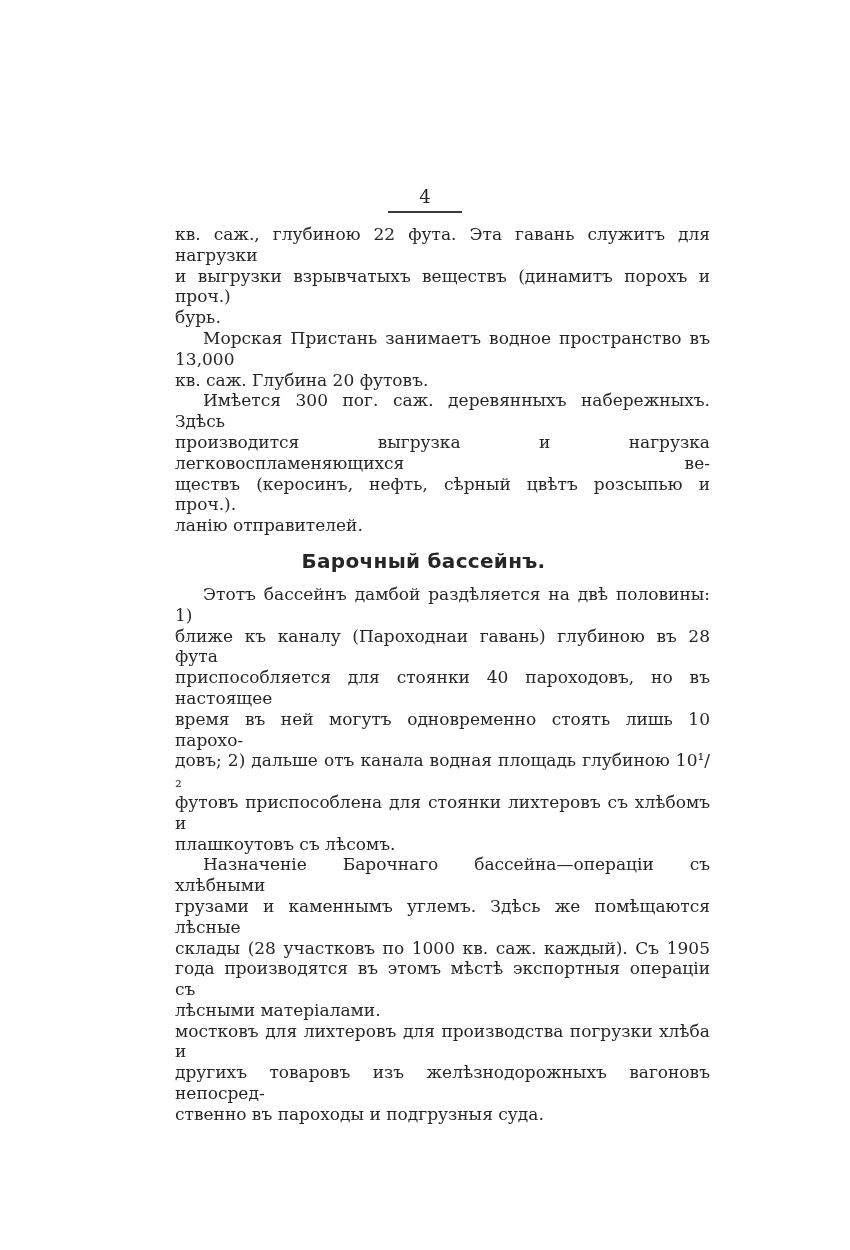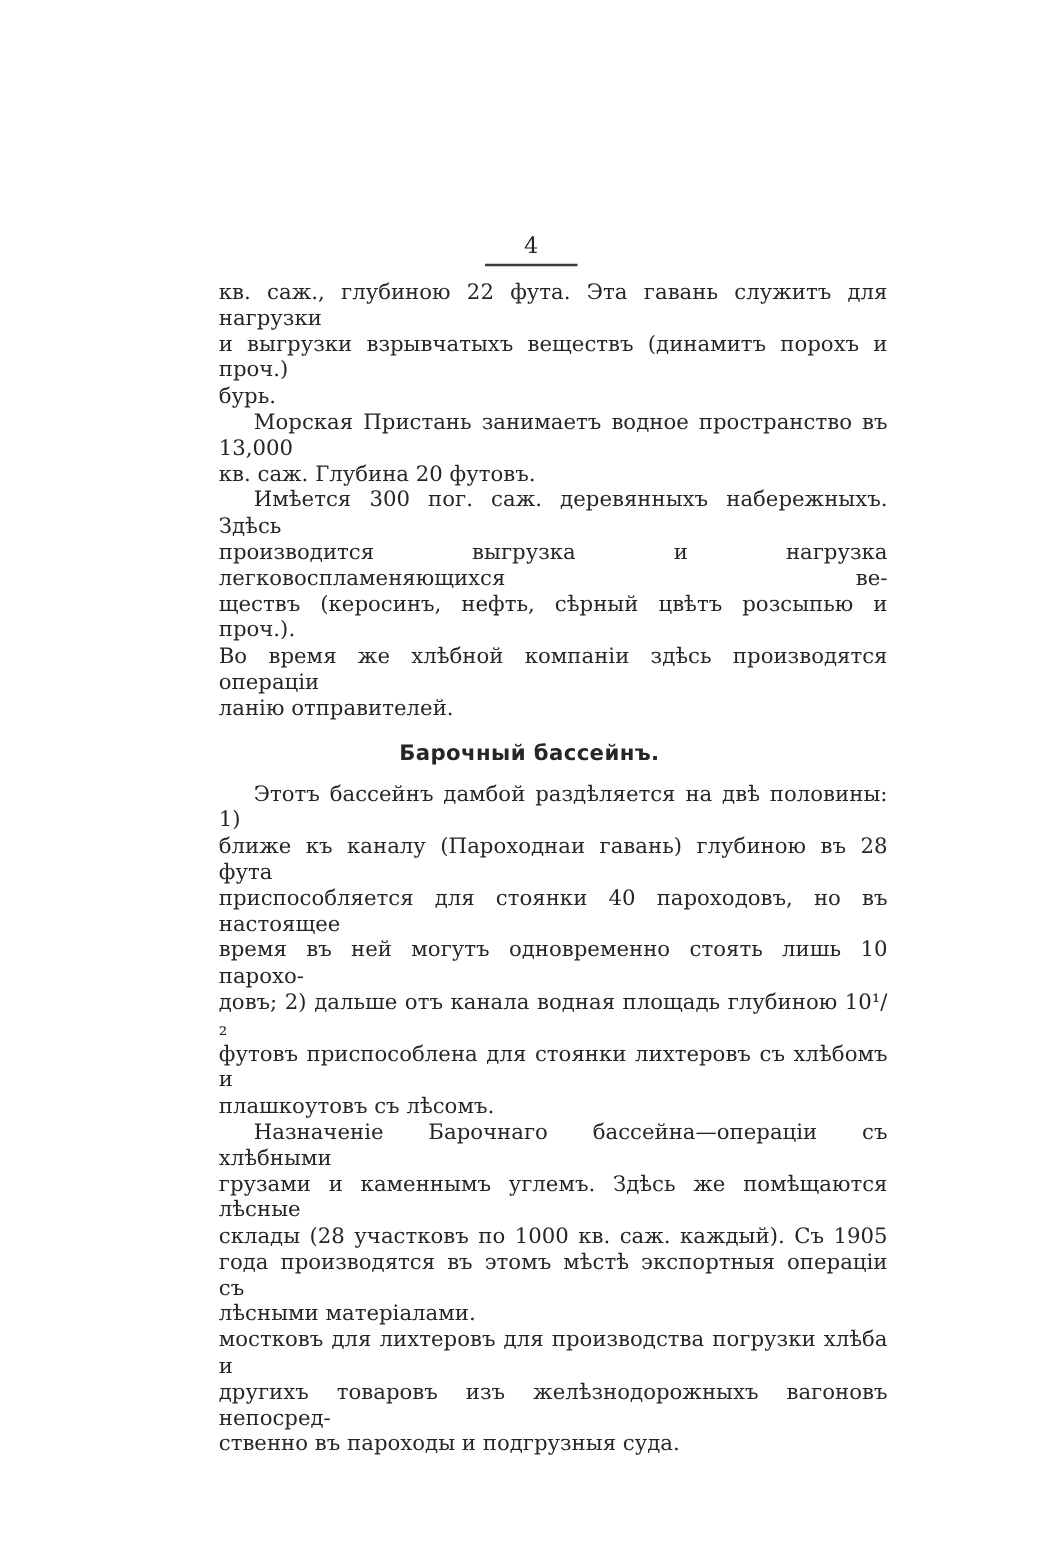--- a/index.html
+++ b/index.html
@@ -48,21 +48,21 @@
   }
   .ln.end {
     text-align-last: left;
   }
   .ind {
     text-indent: 28px;
   }
   .heading {
     font-family: "DejaVu Sans", sans-serif;
     font-weight: bold;
-    font-size: 17px;
+    font-size: 20px;
     line-height: 22px;
     text-align: center;
     margin: 14px 0 12px 0;
     transform: translateX(-19px);
     letter-spacing: 0.3px;
   }
 </style>
 </head>
 <body>
 
@@ -83,21 +83,20 @@
 
     <div>
       <div class="ln ind">Морская Пристань занимаетъ водное пространство въ 13,000</div>
       <div class="ln end">кв. саж. Глубина 20 футовъ.</div>
     </div>
 
     <div>
       <div class="ln ind">Имѣется 300 пог. саж. деревянныхъ набережныхъ. Здѣсь</div>
       <div class="ln">производится выгрузка и нагрузка легковоспламеняющихся ве-</div>
       <div class="ln">ществъ (керосинъ, нефть, сѣрный цвѣтъ розсыпью и проч.).</div>
-      <div class="ln">Во время же хлѣбной компаніи здѣсь производятся операціи</div>
       <div class="ln end">ланію отправителей.</div>
     </div>
 
     <h2 class="heading">Барочный бассейнъ.</h2>
 
     <div>
       <div class="ln ind">Этотъ бассейнъ дамбой раздѣляется на двѣ половины: 1)</div>
       <div class="ln">ближе къ каналу (Пароходнаи гавань) глубиною въ 28 фута</div>
       <div class="ln">приспособляется для стоянки 40 пароходовъ, но въ настоящее</div>
       <div class="ln">время въ ней могутъ одновременно стоять лишь 10 парохо-</div>

